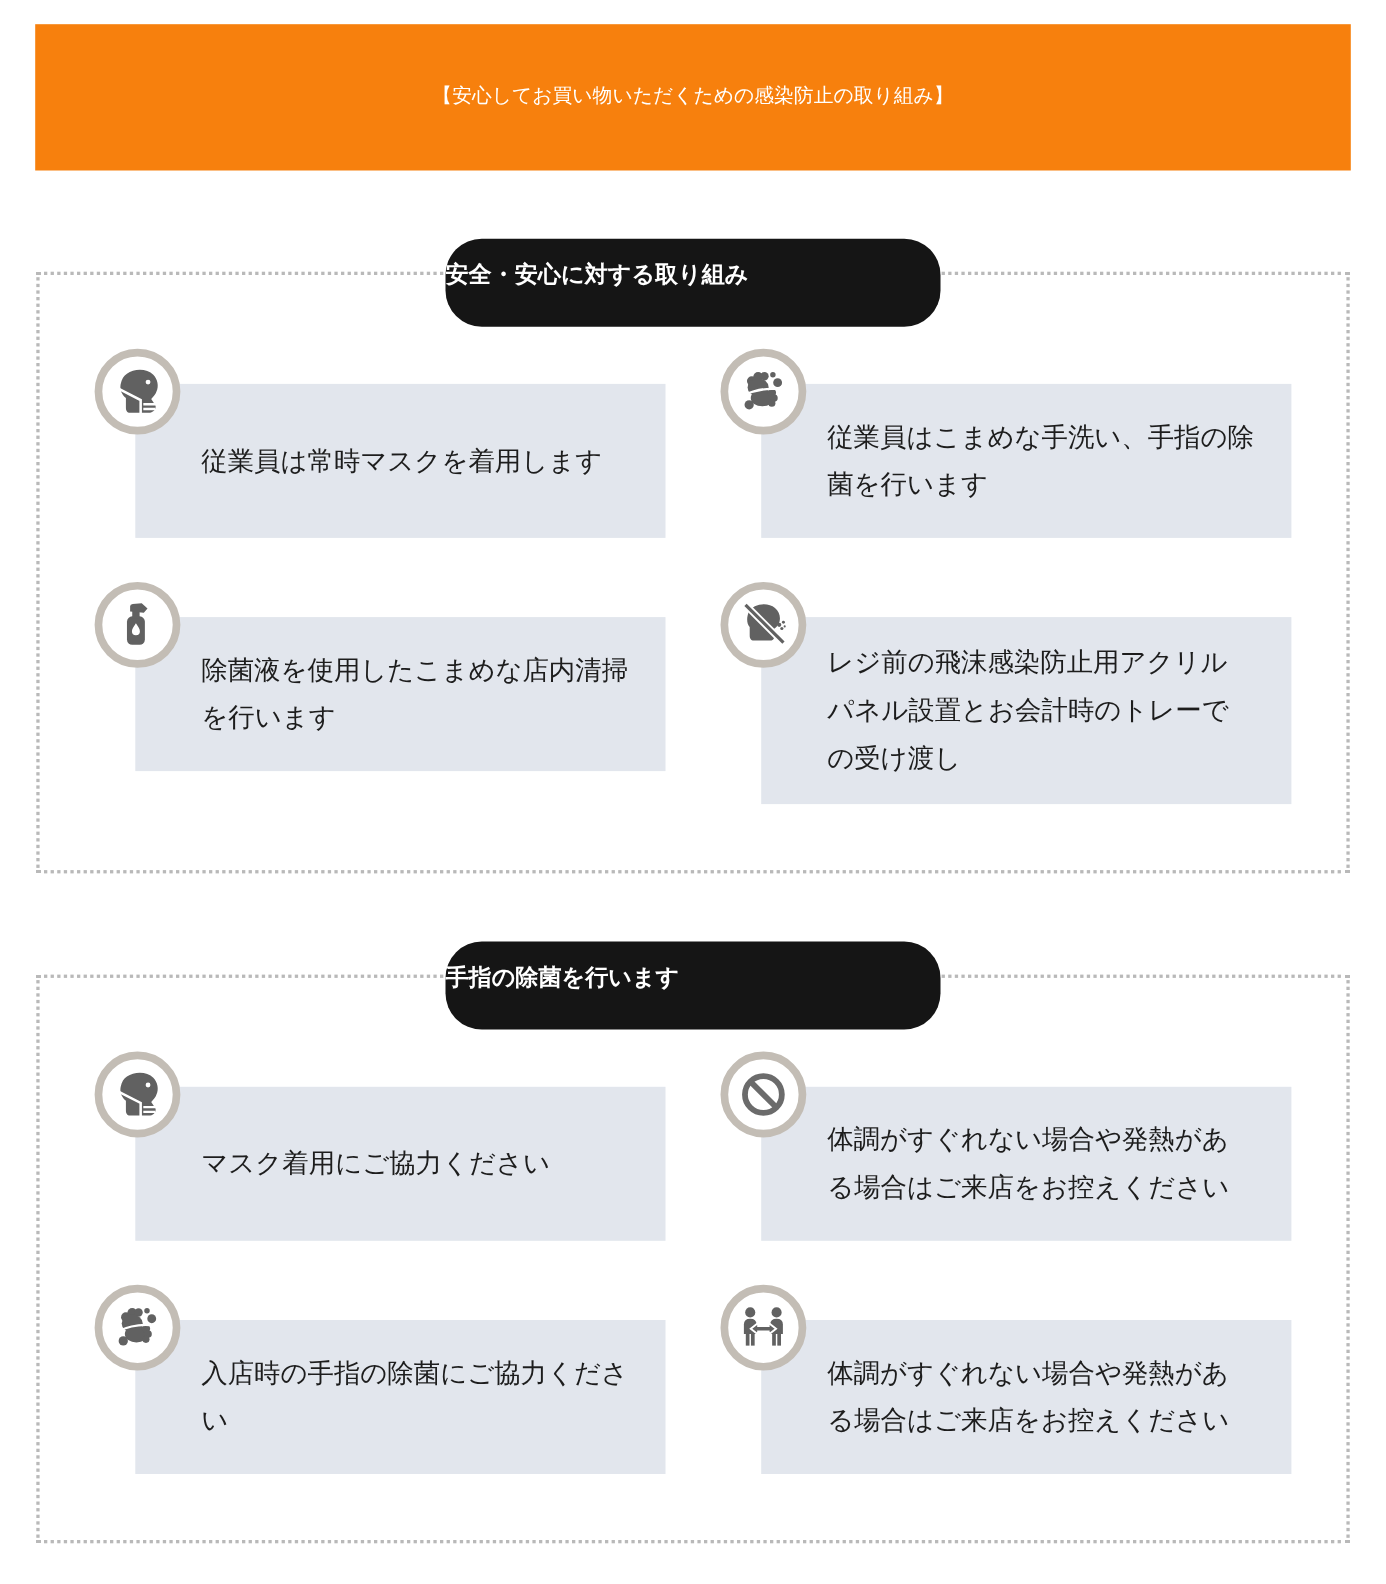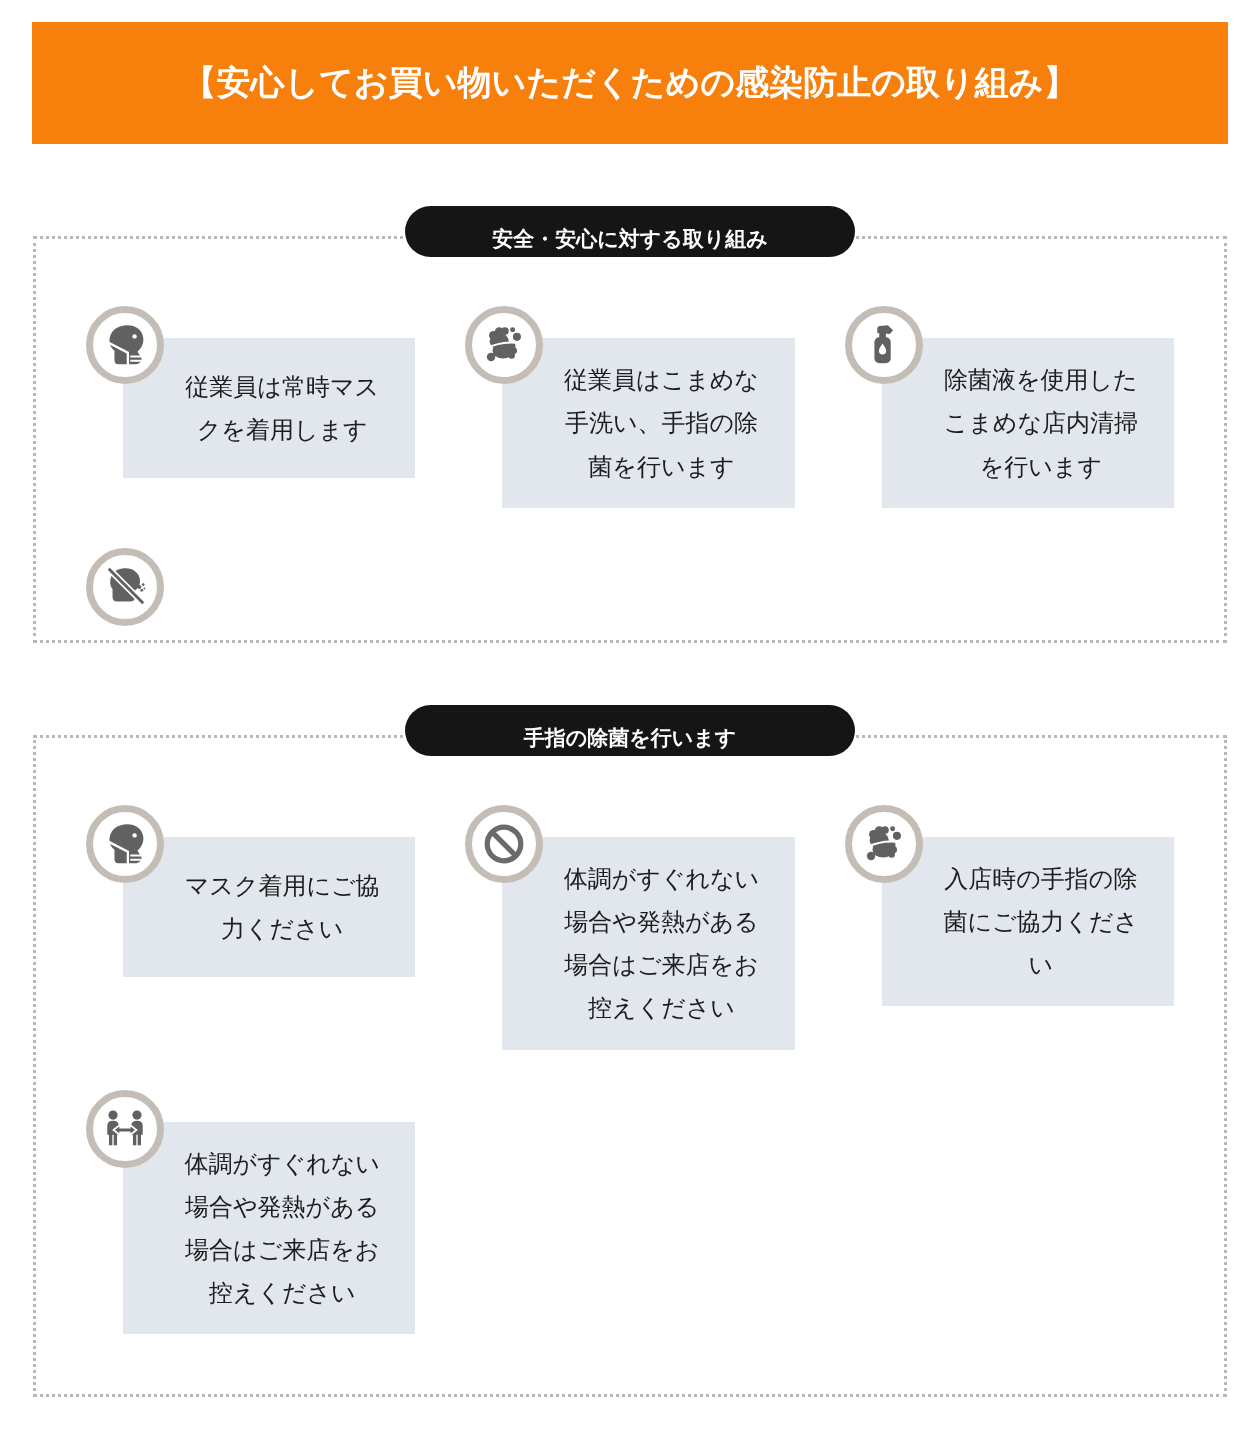--- a/index.html
+++ b/index.html
@@ -19,59 +19,57 @@
     text-align: center;
     padding: 38px 20px 40px 20px;
   }
   .banner-line1 {
     font-size: 25px;
     font-weight: bold;
     line-height: 1.3;
     margin: 0 0 16px 0;
   }
   .banner-line2 {
-    font-size: 34px;
-    font-weight: bold;
+    font-size: 18px;
+    font-weight: normal;
     line-height: 1.3;
-    margin: 0;
+    margin: 16px;
   }
 
   
   .section {
     position: relative;
     margin: 92px 33px 0 33px;
     border: 3px dotted #b9b9b9;
     padding: 67px 50px 60px 50px;
   }
   .section.last { margin-bottom: 25px; }
   .section-pill {
     position: absolute;
     top: -33px;
     left: 50%;
     transform: translateX(-50%);
     width: 450px;
-    height: 51px;
+    height: 80px;
     line-height: 66px;
     background: #151515;
     color: #ffffff;
     font-size: 21px;
     font-weight: bold;
-    text-align: center;
     border-radius: 33px;
     white-space: nowrap;
     z-index: 3;
   }
 
   
   .grid {
     display: grid;
-    grid-template-columns: 1fr 1fr 1fr;
+    grid-template-columns: 1fr 1fr;
     column-gap: 50px;
     row-gap: 40px;
-    text-align: center;
   }
   .item { position: relative; padding-top: 32px; }
   .icon-circle {
     position: absolute;
     top: 0;
     left: 0;
     width: 78px;
     height: 78px;
     background: #ffffff;
     border: 7px solid #c3bdb5;
@@ -197,20 +195,21 @@
         </span>
         <div class="text-box">除菌液を使用したこまめな店内清掃を行います</div>
       </div>
 
       <div class="item">
         <span class="icon-circle">
           <svg viewBox="0 0 48 48">
               <use href="#sym-no-droplet-face"></use>
             </svg>
         </span>
+        <div class="text-box">レジ前の飛沫感染防止用アクリルパネル設置とお会計時のトレーでの受け渡し</div>
       </div>
 
     </div>
   </section>
 
   <section class="section last">
     <div class="section-pill">手指の除菌を行います</div>
     <div class="grid">
 
       <div class="item">

